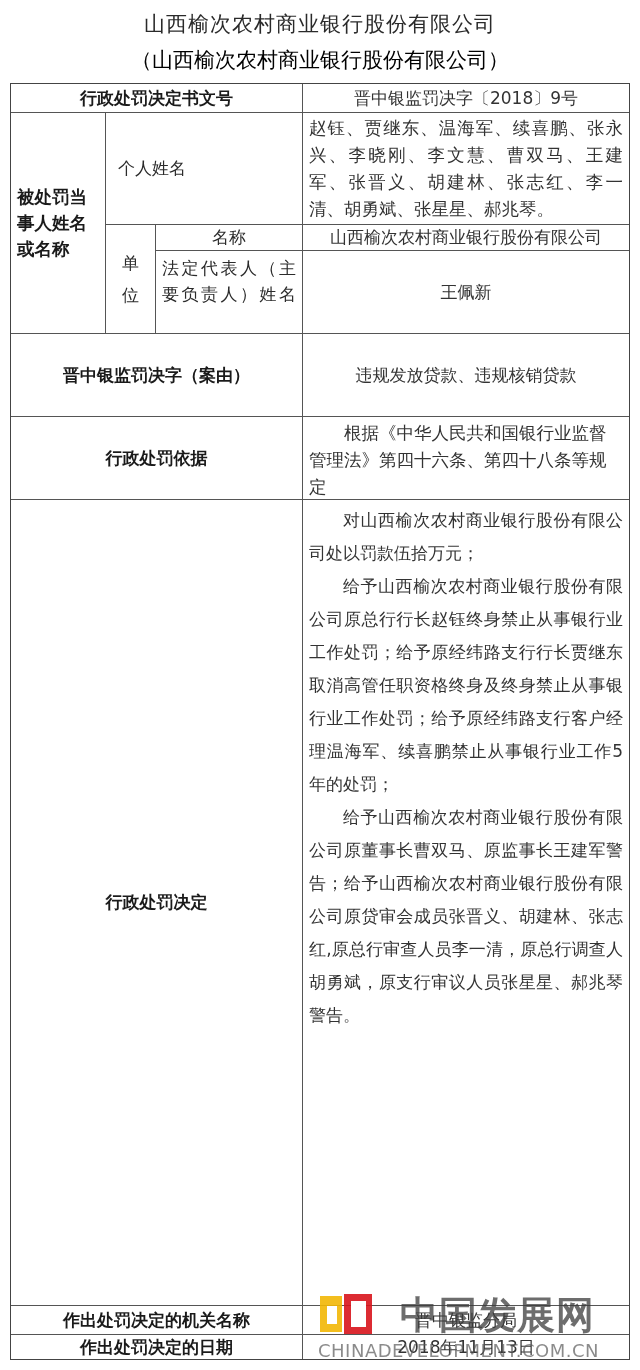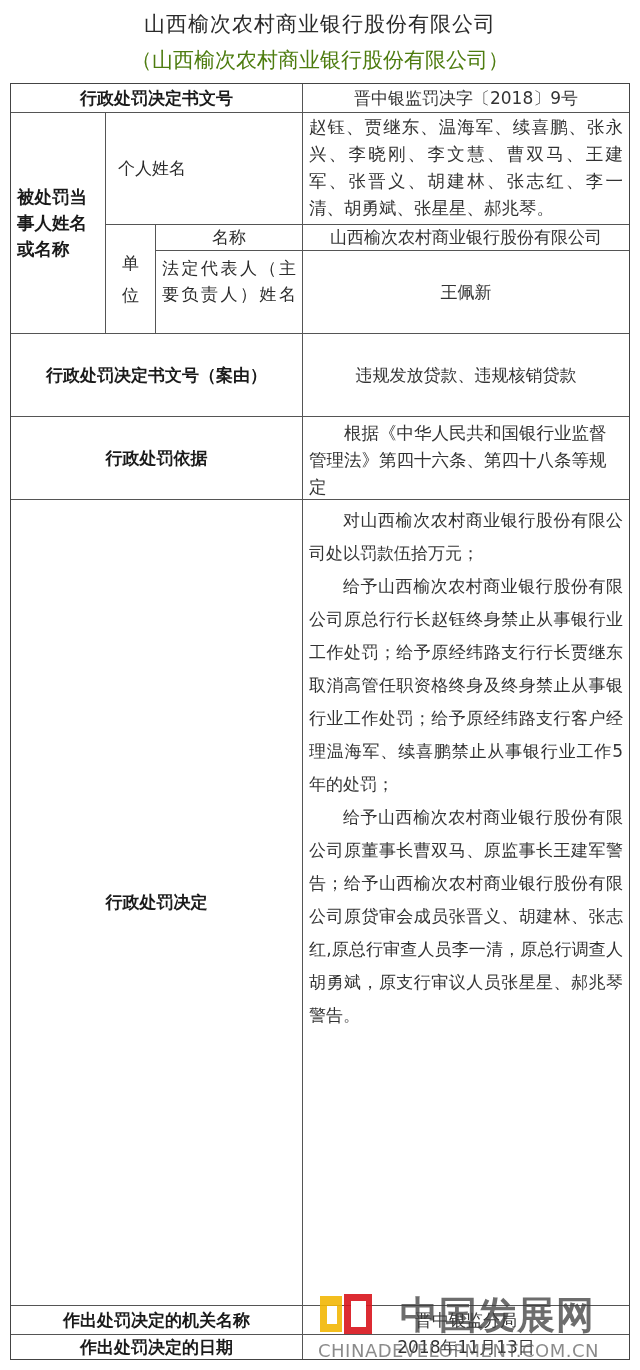--- a/index.html
+++ b/index.html
@@ -1,21 +1,21 @@
 <!DOCTYPE html>
 <html><head>
 <meta charset="utf-8">
 <style>
   html, body { margin: 0; padding: 0; background: #ffffff; }
   body { width: 640px; height: 1370px; position: relative; overflow: hidden;
          font-family: "DejaVu Sans", "Liberation Sans", sans-serif; color: #222; }
   .title { position: absolute; left: 0; width: 640px; top: 10px; text-align: center;
            font-size: 21px; color: #2a2a2a; letter-spacing: 1px; }
   .subtitle { position: absolute; left: 0; width: 640px; top: 46px; text-align: center;
-              font-size: 21px; color: #4d7c0f; }
+              font-size: 21px; color: #000000; }
   .tbl { position: absolute; left: 10px; top: 83px; width: 620px; height: 1277px;
          border: 1.5px solid #444; box-sizing: border-box; }
   .cell { position: absolute; box-sizing: border-box; border-right: 1.5px solid #555;
           border-bottom: 1.5px solid #555; display: flex; align-items: center;
           justify-content: center; text-align: center; font-size: 17px; color: #2b2b2b; }
   .bold { font-weight: bold; color: #1a1a1a; }
   .val { color: #333; }
   .noright { border-right: none; }
   .nobottom { border-bottom: none; }
   .para-cell { display: block; text-align: left; padding: 4px 6px; line-height: 33px;
@@ -43,33 +43,33 @@
 <div class="tbl">
 
   <div class="cell bold" style="left:0;top:0;width:292px;height:29px;">行政处罚决定书文号</div>
   <div class="cell val noright" style="left:292px;top:0;width:326px;height:29px;">晋中银监罚决字〔2018〕9号</div>
 
   <div class="cell bold" style="left:0;top:29px;width:95px;height:221px;justify-content:flex-start;padding-left:6px;line-height:26px;text-align:left;font-size:17.5px;">
     <span style="display:block;width:78px;">被处罚当事人姓名或名称</span>
   </div>
 
   <div class="cell" style="left:95px;top:29px;width:197px;height:112px;justify-content:flex-start;padding-left:12px;">个人姓名</div>
-  <div class="cell val noright names" style="left:292px;top:29px;width:326px;height:112px;font-family:Liberation Mono, monospace;">赵钰、贾继东、温海军、续喜鹏、张永兴、李晓刚、李文慧、曹双马、王建军、张晋义、胡建林、张志红、李一清、胡勇斌、张星星、郝兆琴。</div>
+  <div class="cell val noright names" style="left:292px;top:29px;width:326px;height:112px;">赵钰、贾继东、温海军、续喜鹏、张永兴、李晓刚、李文慧、曹双马、王建军、张晋义、胡建林、张志红、李一清、胡勇斌、张星星、郝兆琴。</div>
 
   <div class="cell" style="left:95px;top:141px;width:50px;height:109px;">
     <span style="display:block;width:18px;line-height:32px;">单位</span>
   </div>
 
   <div class="cell" style="left:145px;top:141px;width:147px;height:26px;">名称</div>
   <div class="cell val noright" style="left:292px;top:141px;width:326px;height:26px;">山西榆次农村商业银行股份有限公司</div>
 
   <div class="cell rep-label" style="left:145px;top:167px;width:147px;height:83px;">法定代表人（主要负责人）姓名</div>
   <div class="cell val noright" style="left:292px;top:167px;width:326px;height:83px;">王佩新</div>
 
-  <div class="cell bold" style="left:0;top:250px;width:292px;height:83px;">行政处罚决定书文号（案由）</div>
+  <div class="cell bold" style="left:0;top:250px;width:292px;height:83px;">晋中银监罚决字（案由）</div>
   <div class="cell val noright" style="left:292px;top:250px;width:326px;height:83px;">违规发放贷款、违规核销贷款</div>
 
   <div class="cell bold" style="left:0;top:333px;width:292px;height:83px;">行政处罚依据</div>
   <div class="cell val noright basis" style="left:292px;top:333px;width:326px;height:83px;">
     <p>根据《中华人民共和国银行业监督管理法》第四十六条、第四十八条等规定</p>
   </div>
 
   <div class="cell bold" style="left:0;top:416px;width:292px;height:806px;">行政处罚决定</div>
   <div class="cell noright para-cell" style="left:292px;top:416px;width:326px;height:806px;">
     <p class="para">对山西榆次农村商业银行股份有限公司处以罚款伍拾万元；</p>

